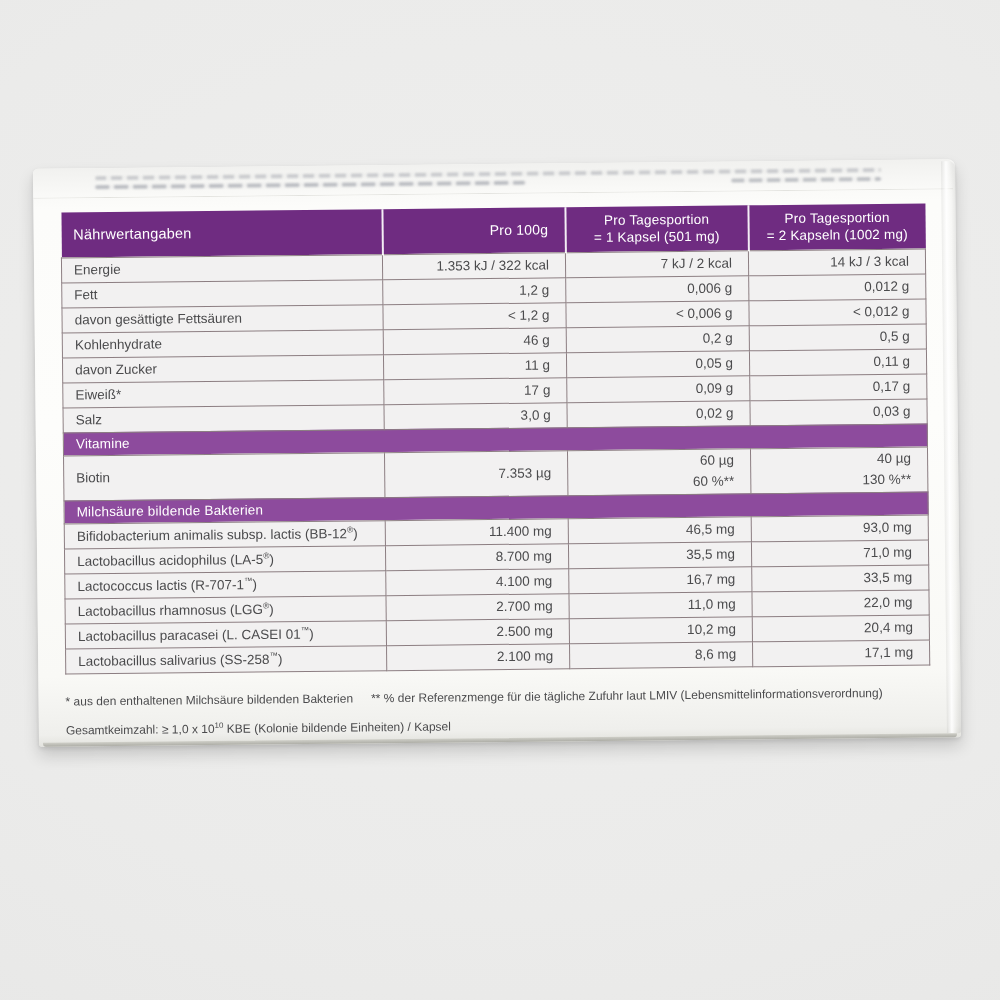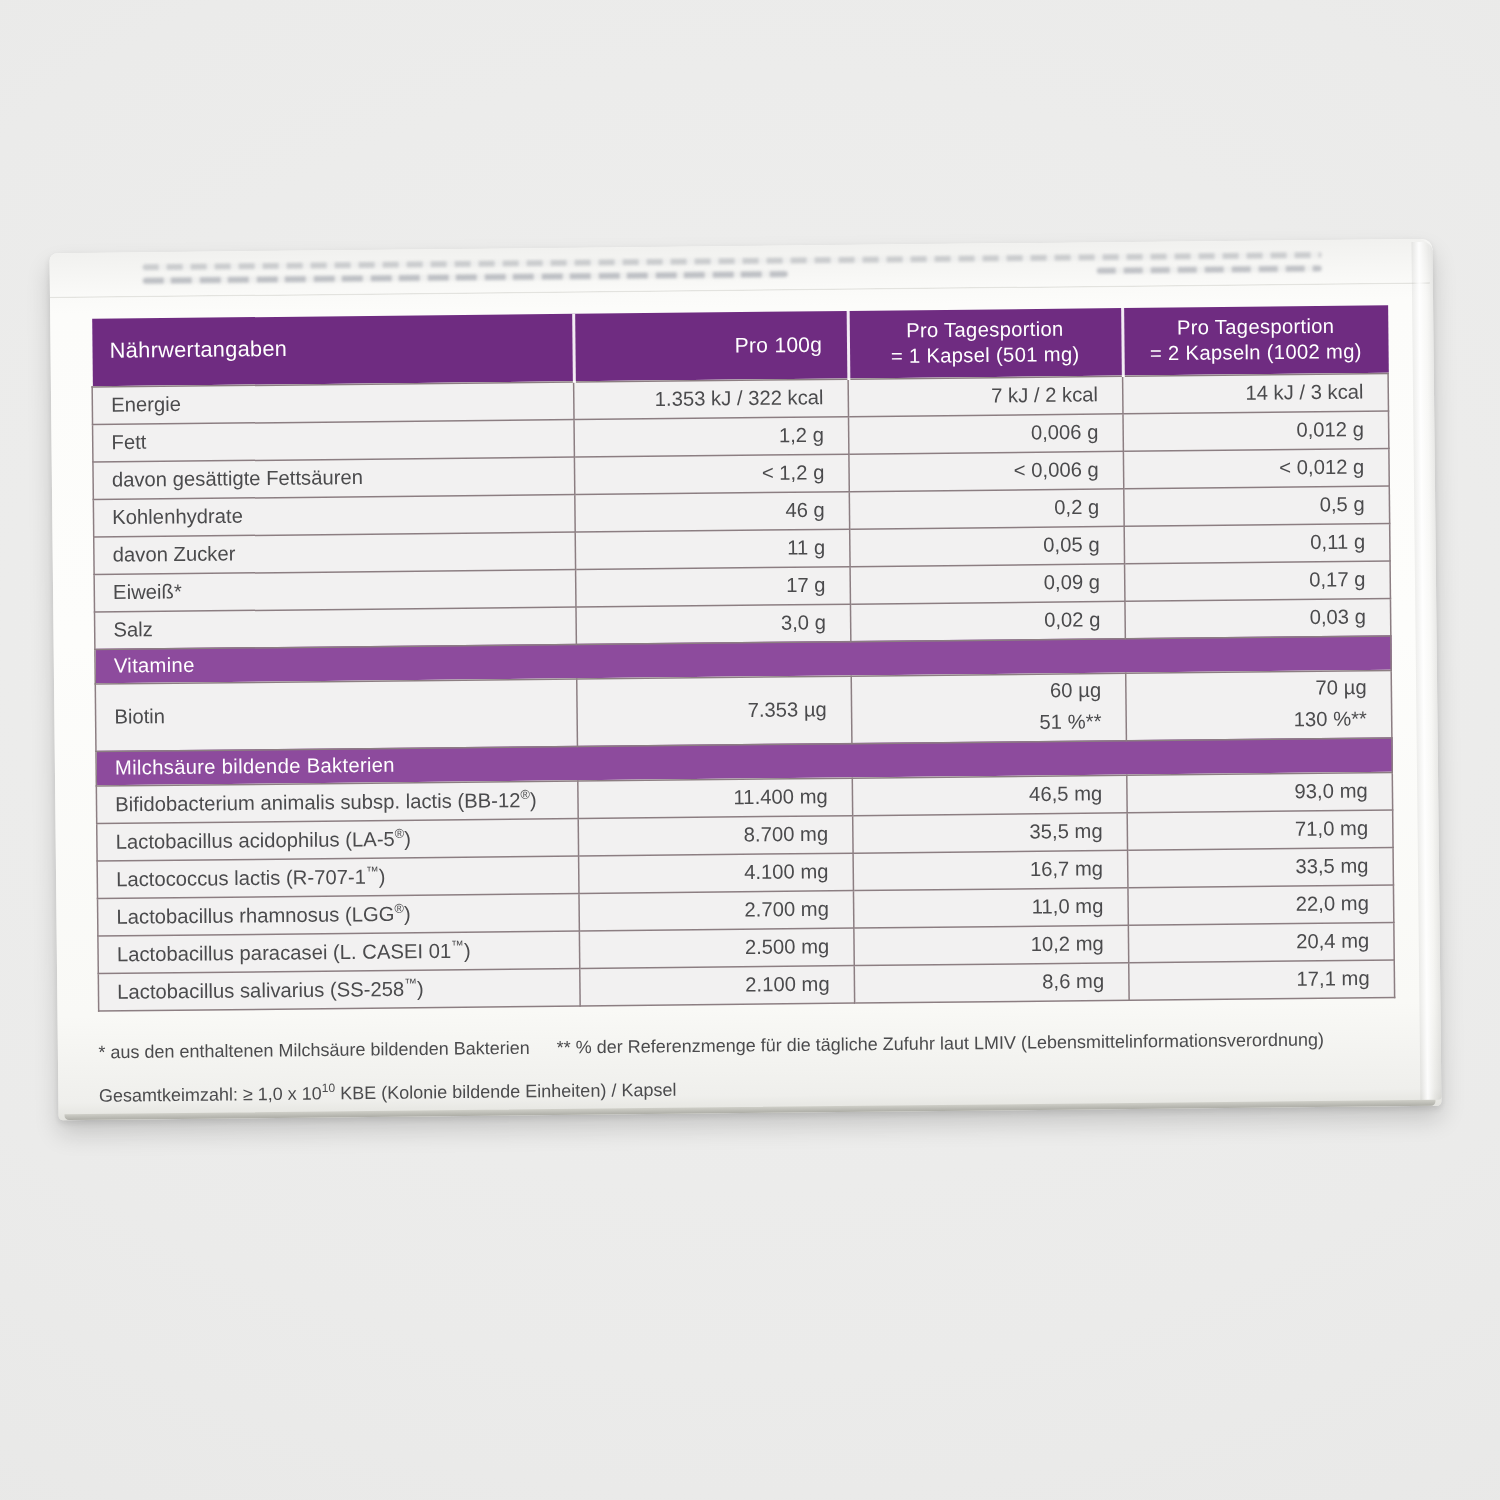--- a/index.html
+++ b/index.html
@@ -166,26 +166,26 @@
       <tr class="band">
         <td colspan="4">Vitamine</td>
       </tr>
 
       <tr class="r tall">
         <td class="lab">Biotin</td>
         <td class="val">7.353 µg</td>
         <td class="val">
           <div class="two">
             <span>60 µg</span>
-            <span>51 %**</span>
+            <span>60 %**</span>
           </div>
         </td>
         <td class="val">
           <div class="two">
-            <span>70 µg</span>
+            <span>40 µg</span>
             <span>130 %**</span>
           </div>
         </td>
       </tr>
 
       <tr class="band">
         <td colspan="4">Milchsäure bildende Bakterien</td>
       </tr>
 
       <tr class="r">

